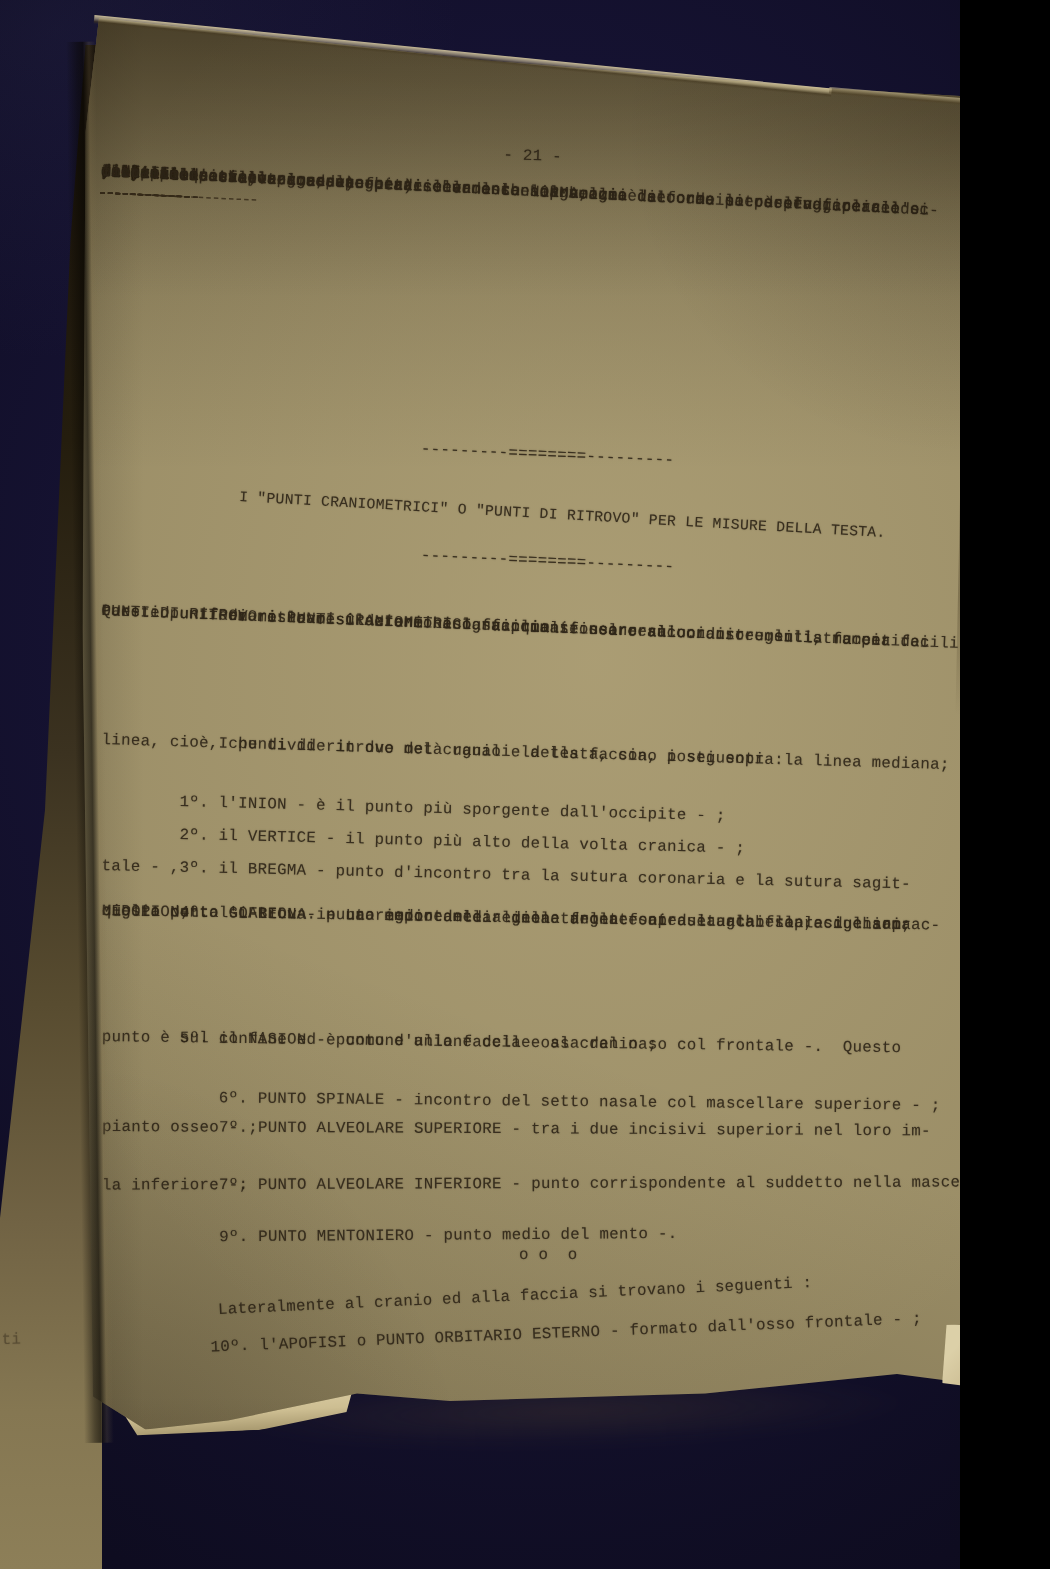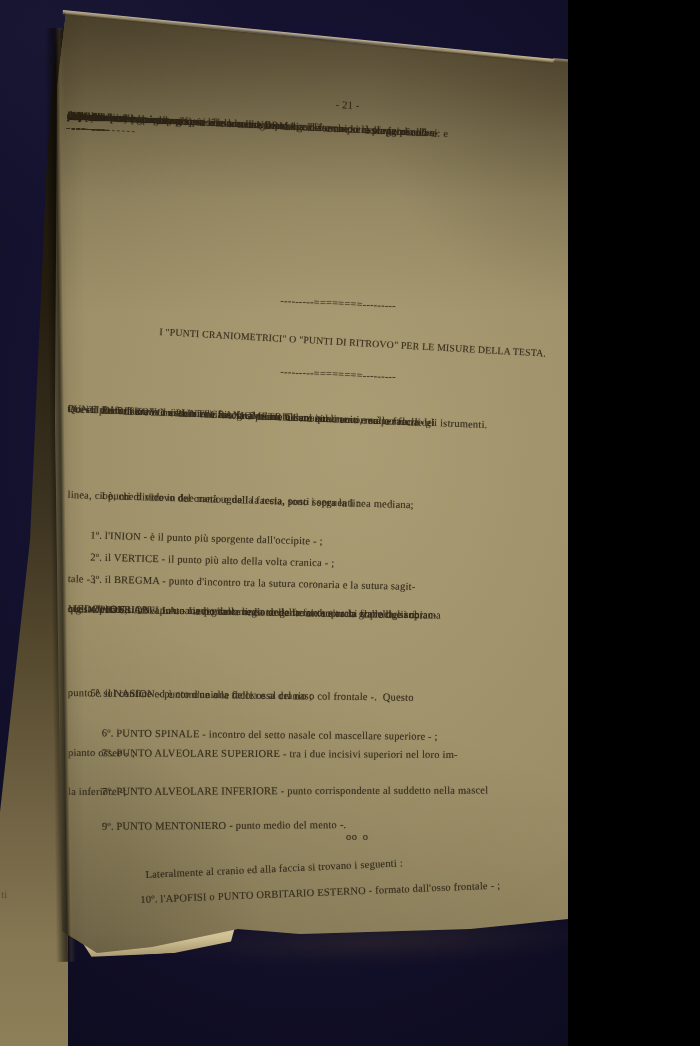--- a/index.html
+++ b/index.html
@@ -1,18 +1,18 @@
 <!DOCTYPE html>
 <html style="--page: #9a8d66; --ink: rgba(48,39,25,0.88);"><head>
 <meta charset="utf-8">
 <style>
   html,body{margin:0;padding:0;background:#000;}
   .photo{
-    position:relative;width:568px;height:1046px;overflow:hidden;
-    font-family:Liberation Serif, serif;
+    position:relative;width:640px;height:1046px;overflow:hidden;
+    font-family:Liberation Mono, monospace;
   }
   .photo *{position:absolute;}
   
   .cloth{
     inset:0;
     background:
       radial-gradient(60% 30% at 6% 2%, rgba(70,70,120,0.14), transparent 70%),
       radial-gradient(120% 90% at 55% 40%, #1d1a38 0%, #151231 40%, #0e0c20 75%, #090816 100%);
   }
   

